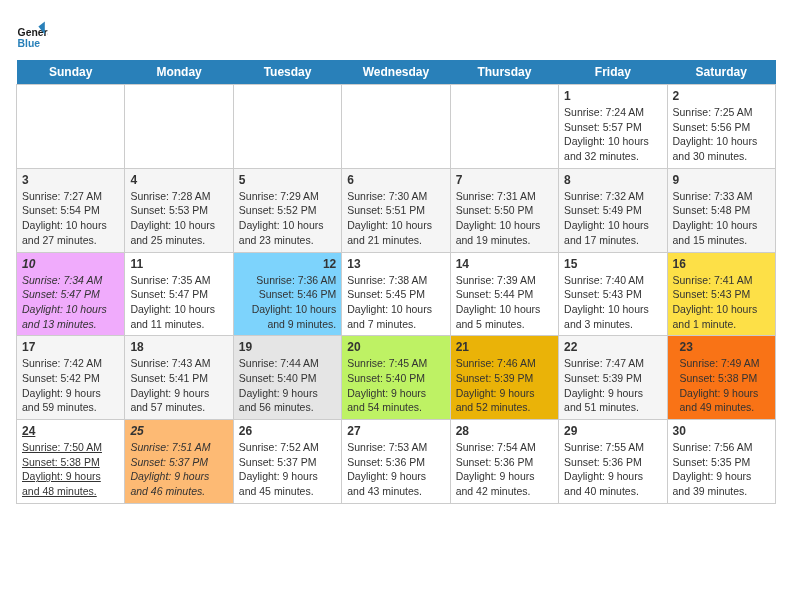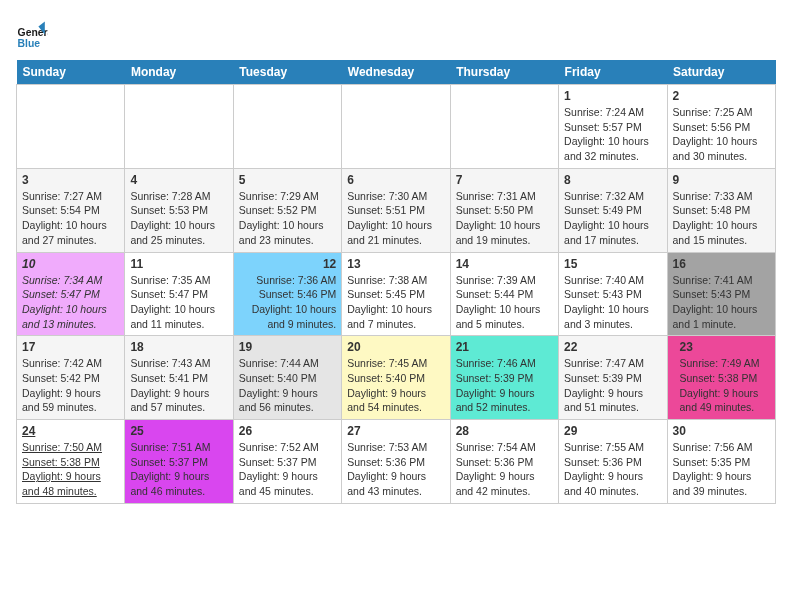--- a/index.html
+++ b/index.html
@@ -41,21 +41,21 @@
     }
     .calendar {
       width: 100%;
       border-collapse: collapse;
       margin-top: 8px;
       font-size: 11px;
     }
     .calendar th {
       background-color: #2980b9;
       color: #fff;
-      text-align: left;
+      text-align: center;
       padding: 5px 6px;
       font-size: 12px;
       font-weight: bold;
     }
     .calendar td {
       border: 1px solid #ccc;
       vertical-align: top;
       padding: 4px 5px;
       width: 14.28%;
       min-height: 80px;
@@ -180,61 +180,61 @@
           <div class="day-info">Sunrise: 7:38 AM<br>Sunset: 5:45 PM<br>Daylight: 10 hours and 7 minutes.</div>
         </td>
         <td style="background: rgb(255, 255, 255);">
           <span class="day-number">14</span>
           <div class="day-info">Sunrise: 7:39 AM<br>Sunset: 5:44 PM<br>Daylight: 10 hours and 5 minutes.</div>
         </td>
         <td style="background: rgb(255, 255, 255);">
           <span class="day-number">15</span>
           <div class="day-info">Sunrise: 7:40 AM<br>Sunset: 5:43 PM<br>Daylight: 10 hours and 3 minutes.</div>
         </td>
-        <td style="background: #a3a3a3;">
+        <td style="background: #fde047;">
           <span class="day-number">16</span>
           <div class="day-info">Sunrise: 7:41 AM<br>Sunset: 5:43 PM<br>Daylight: 10 hours and 1 minute.</div>
         </td>
       </tr>
       <tr>
         <td style="background: rgb(245, 245, 245);">
           <span class="day-number">17</span>
           <div class="day-info">Sunrise: 7:42 AM<br>Sunset: 5:42 PM<br>Daylight: 9 hours and 59 minutes.</div>
         </td>
         <td style="background: rgb(245, 245, 245);">
           <span class="day-number">18</span>
           <div class="day-info">Sunrise: 7:43 AM<br>Sunset: 5:41 PM<br>Daylight: 9 hours and 57 minutes.</div>
         </td>
         <td style="background: #e5e5e5;">
           <span class="day-number">19</span>
           <div class="day-info">Sunrise: 7:44 AM<br>Sunset: 5:40 PM<br>Daylight: 9 hours and 56 minutes.</div>
         </td>
-        <td style="background: #fef9c3;">
+        <td style="background: #bef264;">
           <span class="day-number">20</span>
           <div class="day-info">Sunrise: 7:45 AM<br>Sunset: 5:40 PM<br>Daylight: 9 hours and 54 minutes.</div>
         </td>
-        <td style="background: #5eead4; margin-top: 20px;">
+        <td style="background: #eab308; margin-top: 20px;">
           <span class="day-number">21</span>
           <div class="day-info">Sunrise: 7:46 AM<br>Sunset: 5:39 PM<br>Daylight: 9 hours and 52 minutes.</div>
         </td>
         <td style="background: rgb(245, 245, 245);">
           <span class="day-number">22</span>
           <div class="day-info">Sunrise: 7:47 AM<br>Sunset: 5:39 PM<br>Daylight: 9 hours and 51 minutes.</div>
         </td>
-        <td style="background: #ec4899; padding-left: 12px;">
+        <td style="background: #f97316; padding-left: 12px;">
           <span class="day-number">23</span>
           <div class="day-info">Sunrise: 7:49 AM<br>Sunset: 5:38 PM<br>Daylight: 9 hours and 49 minutes.</div>
         </td>
       </tr>
       <tr>
         <td style="background: rgb(255, 255, 255); text-decoration: underline;">
           <span class="day-number">24</span>
           <div class="day-info">Sunrise: 7:50 AM<br>Sunset: 5:38 PM<br>Daylight: 9 hours and 48 minutes.</div>
         </td>
-        <td style="background: #d946ef;">
+        <td style="background: #fdba74; font-style: italic;">
           <span class="day-number">25</span>
           <div class="day-info">Sunrise: 7:51 AM<br>Sunset: 5:37 PM<br>Daylight: 9 hours and 46 minutes.</div>
         </td>
         <td style="background: rgb(255, 255, 255);">
           <span class="day-number">26</span>
           <div class="day-info">Sunrise: 7:52 AM<br>Sunset: 5:37 PM<br>Daylight: 9 hours and 45 minutes.</div>
         </td>
         <td style="background: rgb(255, 255, 255);">
           <span class="day-number">27</span>
           <div class="day-info">Sunrise: 7:53 AM<br>Sunset: 5:36 PM<br>Daylight: 9 hours and 43 minutes.</div>

